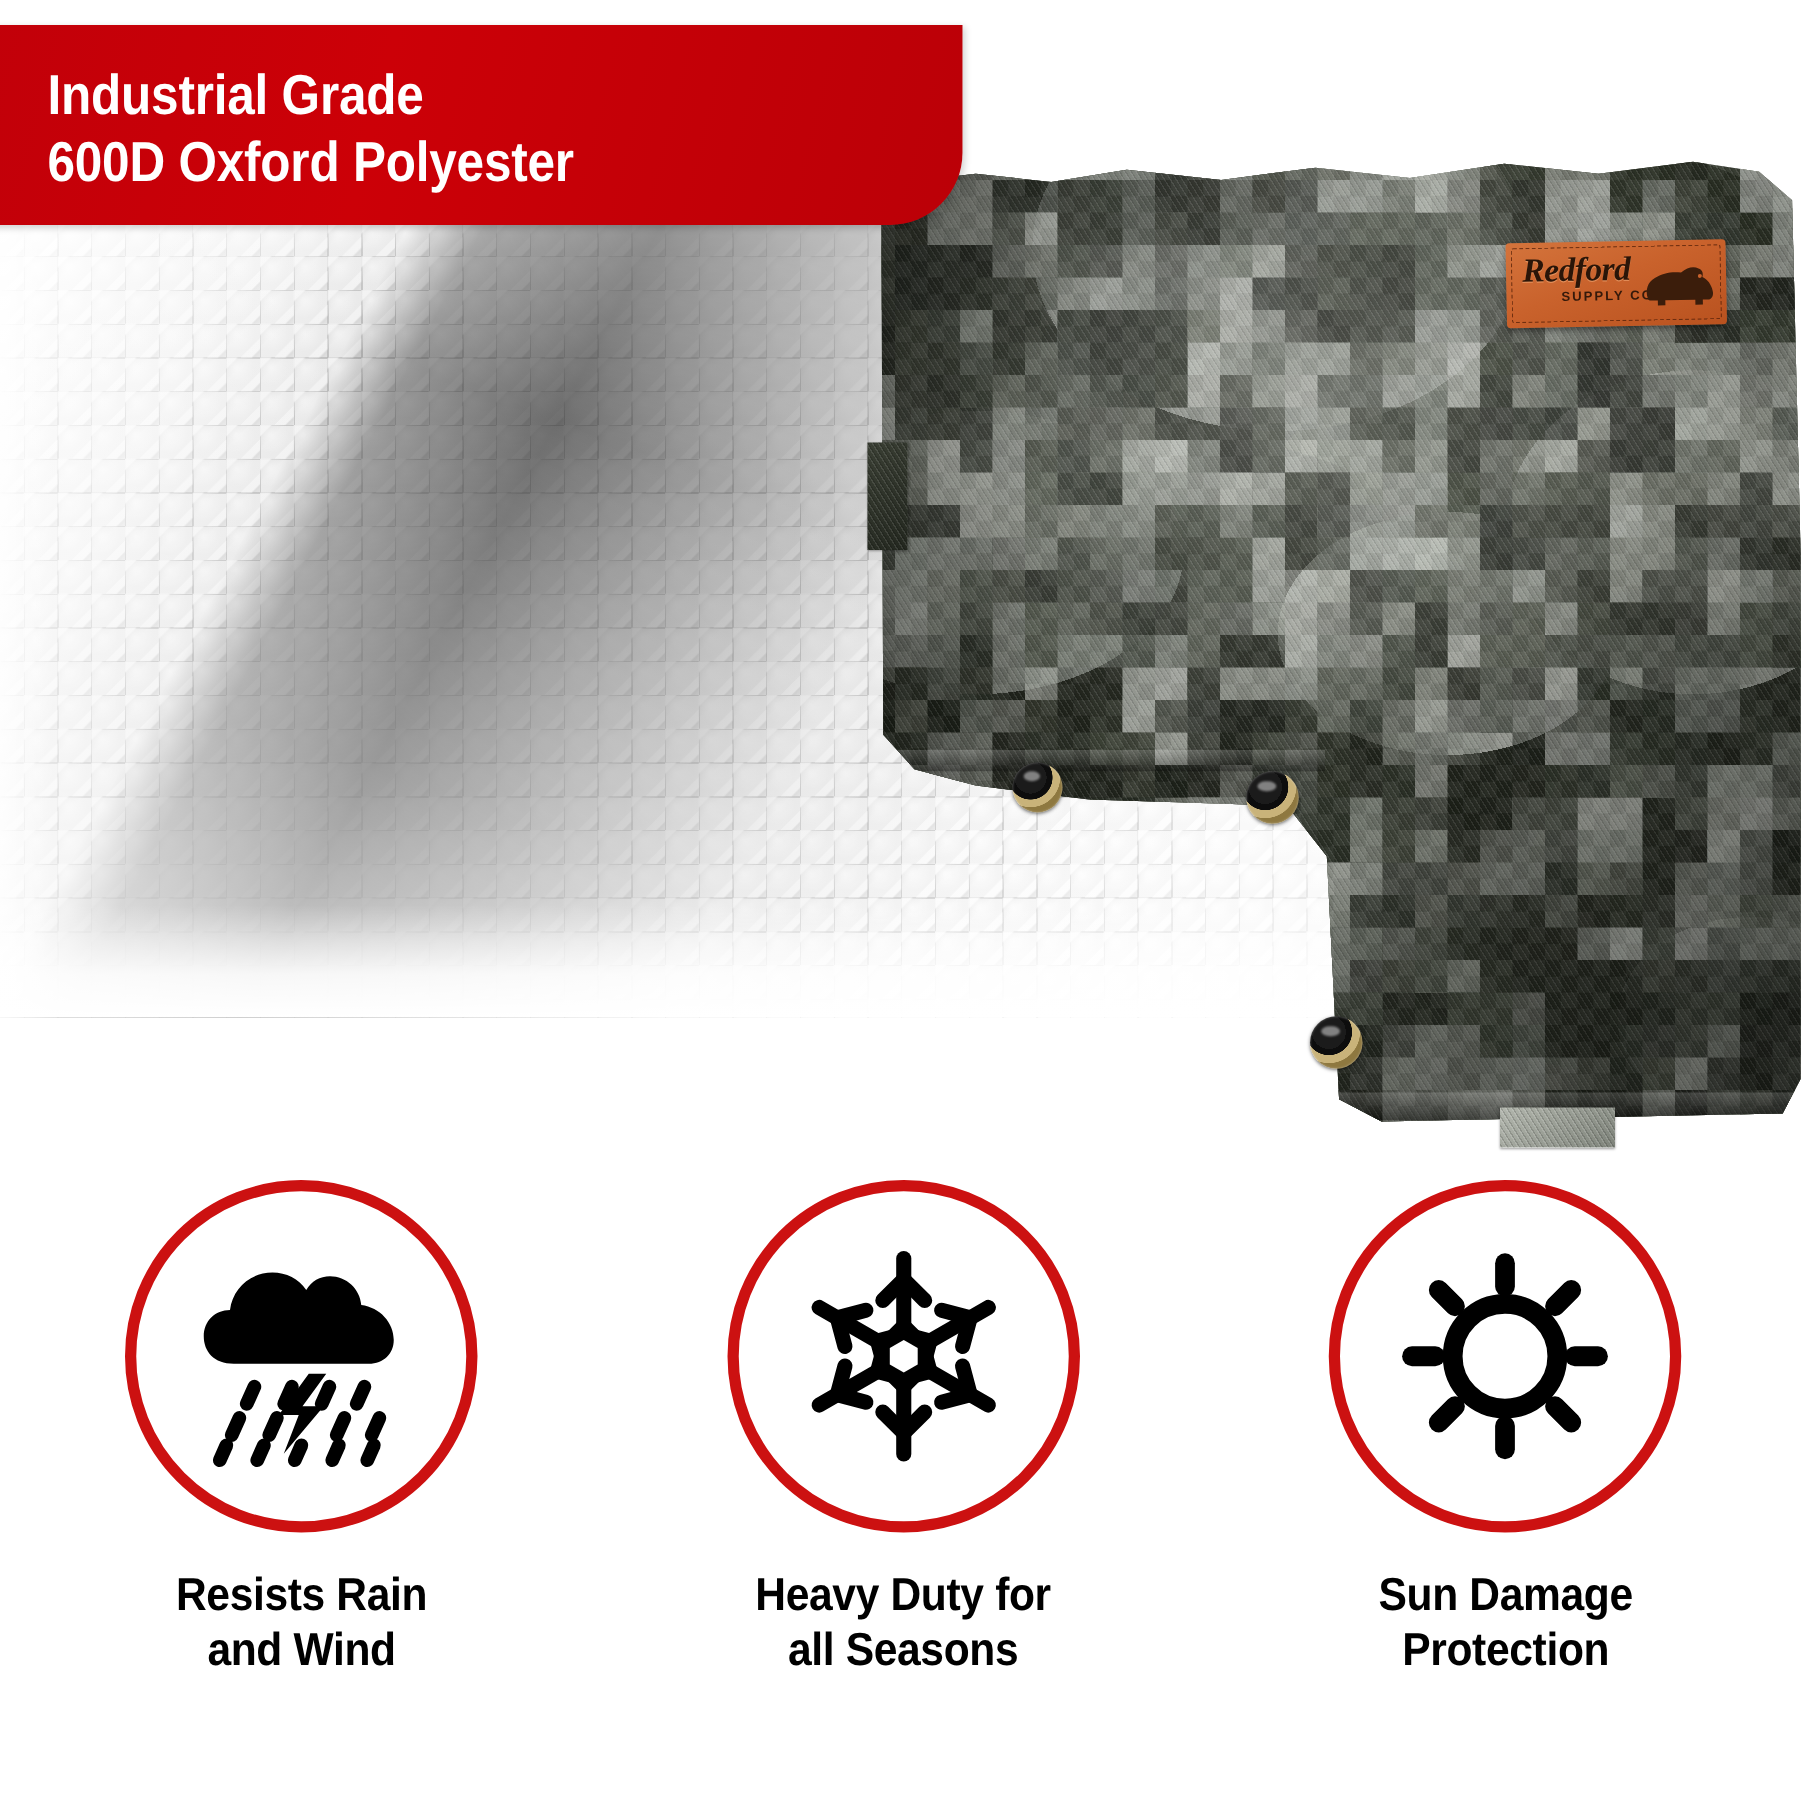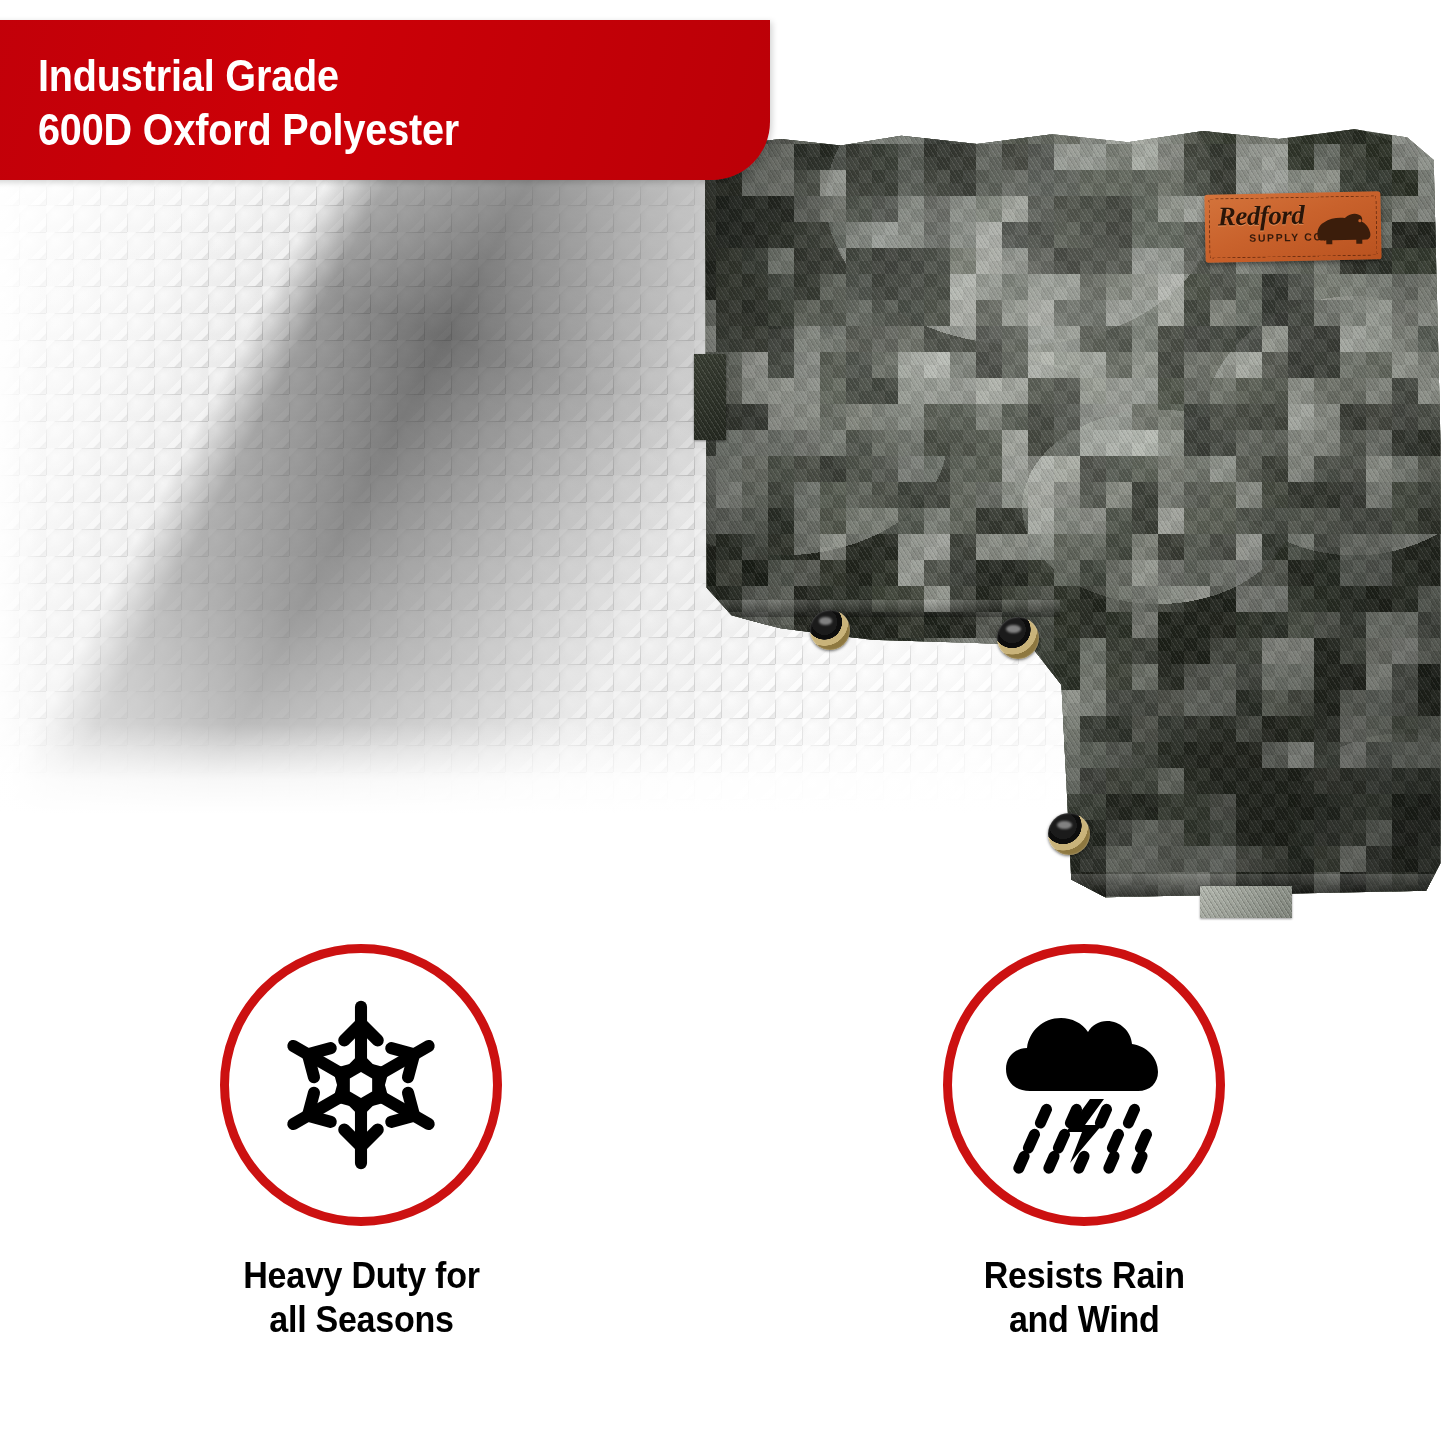--- a/index.html
+++ b/index.html
@@ -1470,20 +1470,51 @@
 
 <div id="banner">
   <div class="line line1">Industrial Grade</div>
   <div class="line line2">600D Oxford Polyester</div>
 </div>
 
 <div id="features">
 
   <div class="feature">
     <div class="circle">
+      <svg width="196" height="196" viewBox="0 0 196 196">
+        <path fill="#000" d="M44 104 C28 104 20 94 20 82 C20 70 29 61 41 61
+          C43 44 57 31 75 31 C86 31 96 36 102 45
+          C106 38 113 34 121 34 C134 34 145 44 146 57
+          C161 59 172 71 172 85 C172 96 164 104 152 104 Z"></path>
+        <g fill="#000">
+          <rect x="52" y="116" width="11" height="26" rx="5.5" transform="rotate(24 57 129)"></rect>
+          <rect x="82" y="116" width="11" height="26" rx="5.5" transform="rotate(24 87 129)"></rect>
+          <rect x="112" y="116" width="11" height="26" rx="5.5" transform="rotate(24 117 129)"></rect>
+          <rect x="140" y="116" width="11" height="26" rx="5.5" transform="rotate(24 145 129)"></rect>
+          <rect x="40" y="141" width="11" height="26" rx="5.5" transform="rotate(24 45 154)"></rect>
+          <rect x="70" y="141" width="11" height="26" rx="5.5" transform="rotate(24 75 154)"></rect>
+          <rect x="124" y="141" width="11" height="26" rx="5.5" transform="rotate(24 129 154)"></rect>
+          <rect x="152" y="141" width="11" height="26" rx="5.5" transform="rotate(24 157 154)"></rect>
+          <rect x="30" y="163" width="11" height="24" rx="5.5" transform="rotate(24 35 175)"></rect>
+          <rect x="60" y="163" width="11" height="24" rx="5.5" transform="rotate(24 65 175)"></rect>
+          <rect x="90" y="163" width="11" height="24" rx="5.5" transform="rotate(24 95 175)"></rect>
+          <rect x="120" y="163" width="11" height="24" rx="5.5" transform="rotate(24 125 175)"></rect>
+          <rect x="148" y="163" width="11" height="24" rx="5.5" transform="rotate(24 153 175)"></rect>
+        </g>
+        <path fill="#000" d="M104 112 L80 145 L96 145 L84 176 L116 138 L99 138 L118 112 Z"></path>
+      </svg>
+    </div>
+    <div class="caption">
+      <div>Resists Rain</div>
+      <div>and Wind</div>
+    </div>
+  </div>
+
+  <div class="feature">
+    <div class="circle">
       <svg width="186" height="186" viewBox="0 0 200 200">
         <g stroke="#000" stroke-width="13" stroke-linecap="round" fill="none">
           <g>
             <line x1="100" y1="16" x2="100" y2="184"></line>
             <line x1="100" y1="34" x2="82" y2="52"></line>
             <line x1="100" y1="34" x2="118" y2="52"></line>
             <line x1="100" y1="74" x2="84" y2="90"></line>
             <line x1="100" y1="74" x2="116" y2="90"></line>
             <line x1="100" y1="166" x2="82" y2="148"></line>
             <line x1="100" y1="166" x2="118" y2="148"></line>
@@ -1517,44 +1548,34 @@
       </svg>
     </div>
     <div class="caption">
       <div>Heavy Duty for</div>
       <div>all Seasons</div>
     </div>
   </div>
 
   <div class="feature">
     <div class="circle">
-      <svg width="196" height="196" viewBox="0 0 196 196">
-        <path fill="#000" d="M44 104 C28 104 20 94 20 82 C20 70 29 61 41 61
-          C43 44 57 31 75 31 C86 31 96 36 102 45
-          C106 38 113 34 121 34 C134 34 145 44 146 57
-          C161 59 172 71 172 85 C172 96 164 104 152 104 Z"></path>
-        <g fill="#000">
-          <rect x="52" y="116" width="11" height="26" rx="5.5" transform="rotate(24 57 129)"></rect>
-          <rect x="82" y="116" width="11" height="26" rx="5.5" transform="rotate(24 87 129)"></rect>
-          <rect x="112" y="116" width="11" height="26" rx="5.5" transform="rotate(24 117 129)"></rect>
-          <rect x="140" y="116" width="11" height="26" rx="5.5" transform="rotate(24 145 129)"></rect>
-          <rect x="40" y="141" width="11" height="26" rx="5.5" transform="rotate(24 45 154)"></rect>
-          <rect x="70" y="141" width="11" height="26" rx="5.5" transform="rotate(24 75 154)"></rect>
-          <rect x="124" y="141" width="11" height="26" rx="5.5" transform="rotate(24 129 154)"></rect>
-          <rect x="152" y="141" width="11" height="26" rx="5.5" transform="rotate(24 157 154)"></rect>
-          <rect x="30" y="163" width="11" height="24" rx="5.5" transform="rotate(24 35 175)"></rect>
-          <rect x="60" y="163" width="11" height="24" rx="5.5" transform="rotate(24 65 175)"></rect>
-          <rect x="90" y="163" width="11" height="24" rx="5.5" transform="rotate(24 95 175)"></rect>
-          <rect x="120" y="163" width="11" height="24" rx="5.5" transform="rotate(24 125 175)"></rect>
-          <rect x="148" y="163" width="11" height="24" rx="5.5" transform="rotate(24 153 175)"></rect>
+      <svg width="186" height="186" viewBox="0 0 200 200">
+        <circle cx="100" cy="100" r="45" fill="none" stroke="#000" stroke-width="17"></circle>
+        <g stroke="#000" stroke-width="17" stroke-linecap="round">
+          <line x1="100" y1="20" x2="100" y2="40"></line>
+          <line x1="100" y1="160" x2="100" y2="180"></line>
+          <line x1="20" y1="100" x2="40" y2="100"></line>
+          <line x1="160" y1="100" x2="180" y2="100"></line>
+          <line x1="43" y1="43" x2="57" y2="57"></line>
+          <line x1="143" y1="143" x2="157" y2="157"></line>
+          <line x1="43" y1="157" x2="57" y2="143"></line>
+          <line x1="143" y1="57" x2="157" y2="43"></line>
         </g>
-        <path fill="#000" d="M104 112 L80 145 L96 145 L84 176 L116 138 L99 138 L118 112 Z"></path>
       </svg>
     </div>
     <div class="caption">
-      <div>Resists Rain</div>
-      <div>and Wind</div>
+      <div>Sun Damage</div>
+      <div>Protection</div>
     </div>
   </div>
 
 
-
 </div>
 
 </body></html>

